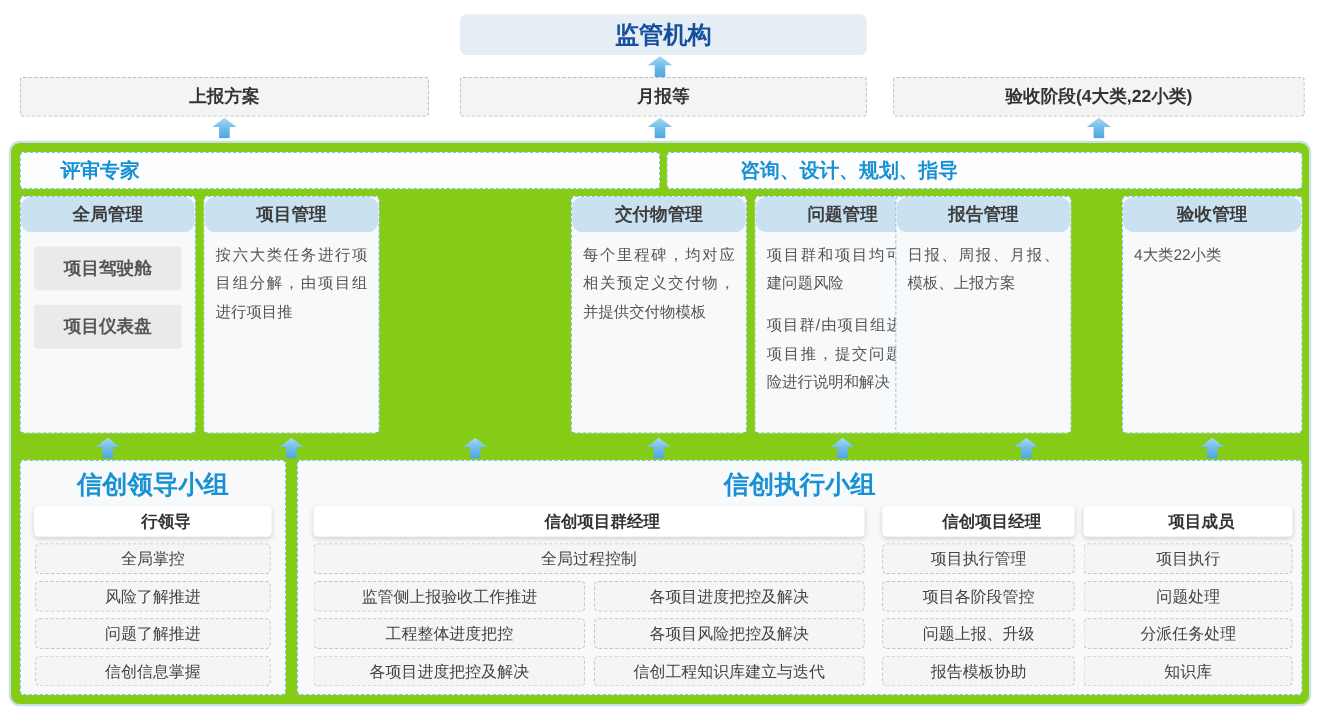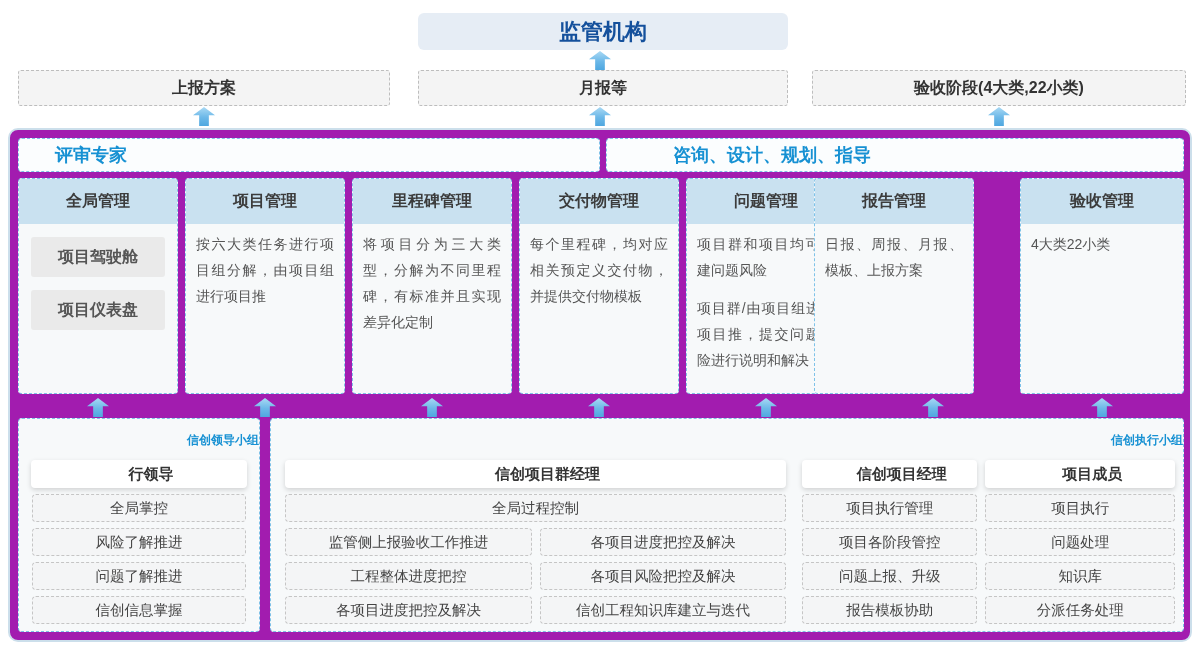--- a/index.html
+++ b/index.html
@@ -18,42 +18,42 @@
            display:flex; align-items:center; justify-content:center;
            font-size:16px; font-weight:bold; color:#333; }
 
   
   .arrow { position:absolute; width:22px; height:19px;
            background:linear-gradient(180deg,#a9d9f4 0%,#6cb8e8 55%,#4fa7e0 100%);
            clip-path:polygon(50% 0,100% 44%,72% 44%,72% 100%,28% 100%,28% 44%,0 44%); }
 
   
   .container { position:absolute; left:8px; top:128px; width:1184px; height:514px;
-               background:#a21caf; border:2px solid #ccdfeb; border-radius:10px; }
+               background:#84cc16; border:2px solid #ccdfeb; border-radius:10px; }
 
   
   .hdr { position:absolute; top:8px; height:34px; border:1px dashed #7ec2e8; border-radius:4px;
          background:#fbfdfe; display:flex; align-items:center;
          font-size:18px; font-weight:bold; color:#1791d3; }
 
   
   .col { position:absolute; top:48px; width:160px; height:216px;
          border:1px dashed #7ec2e8; border-radius:4px; background:#f7f9fa; overflow:hidden; }
-  .col-h { height:45px; background:#c9e1f0; display:flex; align-items:center; justify-content:center;
-           font-size:16px; font-weight:bold; color:#3c3c3c; }
+  .col-h { height:32px; background:#c9e1f0; display:flex; align-items:center; justify-content:center;
+           font-size:16px; font-weight:bold; color:#3c3c3c;border-radius:10px; }
   .col-b { padding:8px 10px; font-size:14px; color:#555; line-height:1.85;
            text-align:justify; text-align-last:left; }
   .col-b p { margin:0 0 12px; }
   .pill { margin:13px 12px 0; height:40px; background:#eaeaea; border-radius:3px;
           display:flex; align-items:center; justify-content:center; font-size:16px; color:#555;font-weight:bold; }
 
   
   .grp { position:absolute; top:288px; height:214px; border:1px dashed #7ec2e8;
          border-radius:4px; background:#f7f9fa; }
-  .grp-title { margin-top:9px; text-align:right; font-size:12px; font-weight:bold; color:#1791d3; line-height:24px; }
+  .grp-title { margin-top:9px; text-align:center; font-size:23px; font-weight:bold; color:#1791d3; line-height:24px; }
   .role { height:28px; background:#fff; border-radius:4px; box-shadow:0 2px 5px rgba(0,0,0,.16);
           display:flex; align-items:center; justify-content:center;
           font-size:15px; font-weight:bold; color:#333;padding-left:24px; }
   .item { height:28px; border:1px dashed #c5c5c5; background:#f4f5f6; border-radius:4px;
           display:flex; align-items:center; justify-content:center; font-size:14.5px; color:#444; }
   .leader .role { margin:8px 12px 0; }
   .leader .item { margin:6px 13px 0; }
 
   .exec-row { display:flex; padding:8px 8px 0 14px; }
   .exec-colA { width:502px; }
@@ -91,24 +91,20 @@
       <div class="col-h">全局管理</div>
       <div class="pill">项目驾驶舱</div>
       <div class="pill">项目仪表盘</div>
     </div>
 
     <div class="col" style="left:175px;">
       <div class="col-h">项目管理</div>
       <div class="col-b">按六大类任务进行项目组分解，由项目组进行项目推</div>
     </div>
 
-    <div class="col" style="left:342px;">
-      <div class="col-h">里程碑管理</div>
-      <div class="col-b">将项目分为三大类型，分解为不同里程碑，有标准并且实现差异化定制</div>
-    </div>
 
     <div class="col" style="left:509px;">
       <div class="col-h">交付物管理</div>
       <div class="col-b">每个里程碑，均对应相关预定义交付物，并提供交付物模板</div>
     </div>
 
     <div class="col" style="left:676px;">
       <div class="col-h">问题管理</div>
       <div class="col-b">
         <p>项目群和项目均可创建问题风险</p>
@@ -169,21 +165,21 @@
           <div class="item">项目执行管理</div>
           <div class="item">项目各阶段管控</div>
           <div class="item">问题上报、升级</div>
           <div class="item">报告模板协助</div>
         </div>
 
         <div class="exec-colC">
           <div class="role">项目成员</div>
           <div class="item">项目执行</div>
           <div class="item">问题处理</div>
+          <div class="item">分派任务处理</div>
           <div class="item">知识库</div>
-          <div class="item">分派任务处理</div>
         </div>
 
       </div>
     </div>
 
   </div>
 </div>
 
 </body></html>

